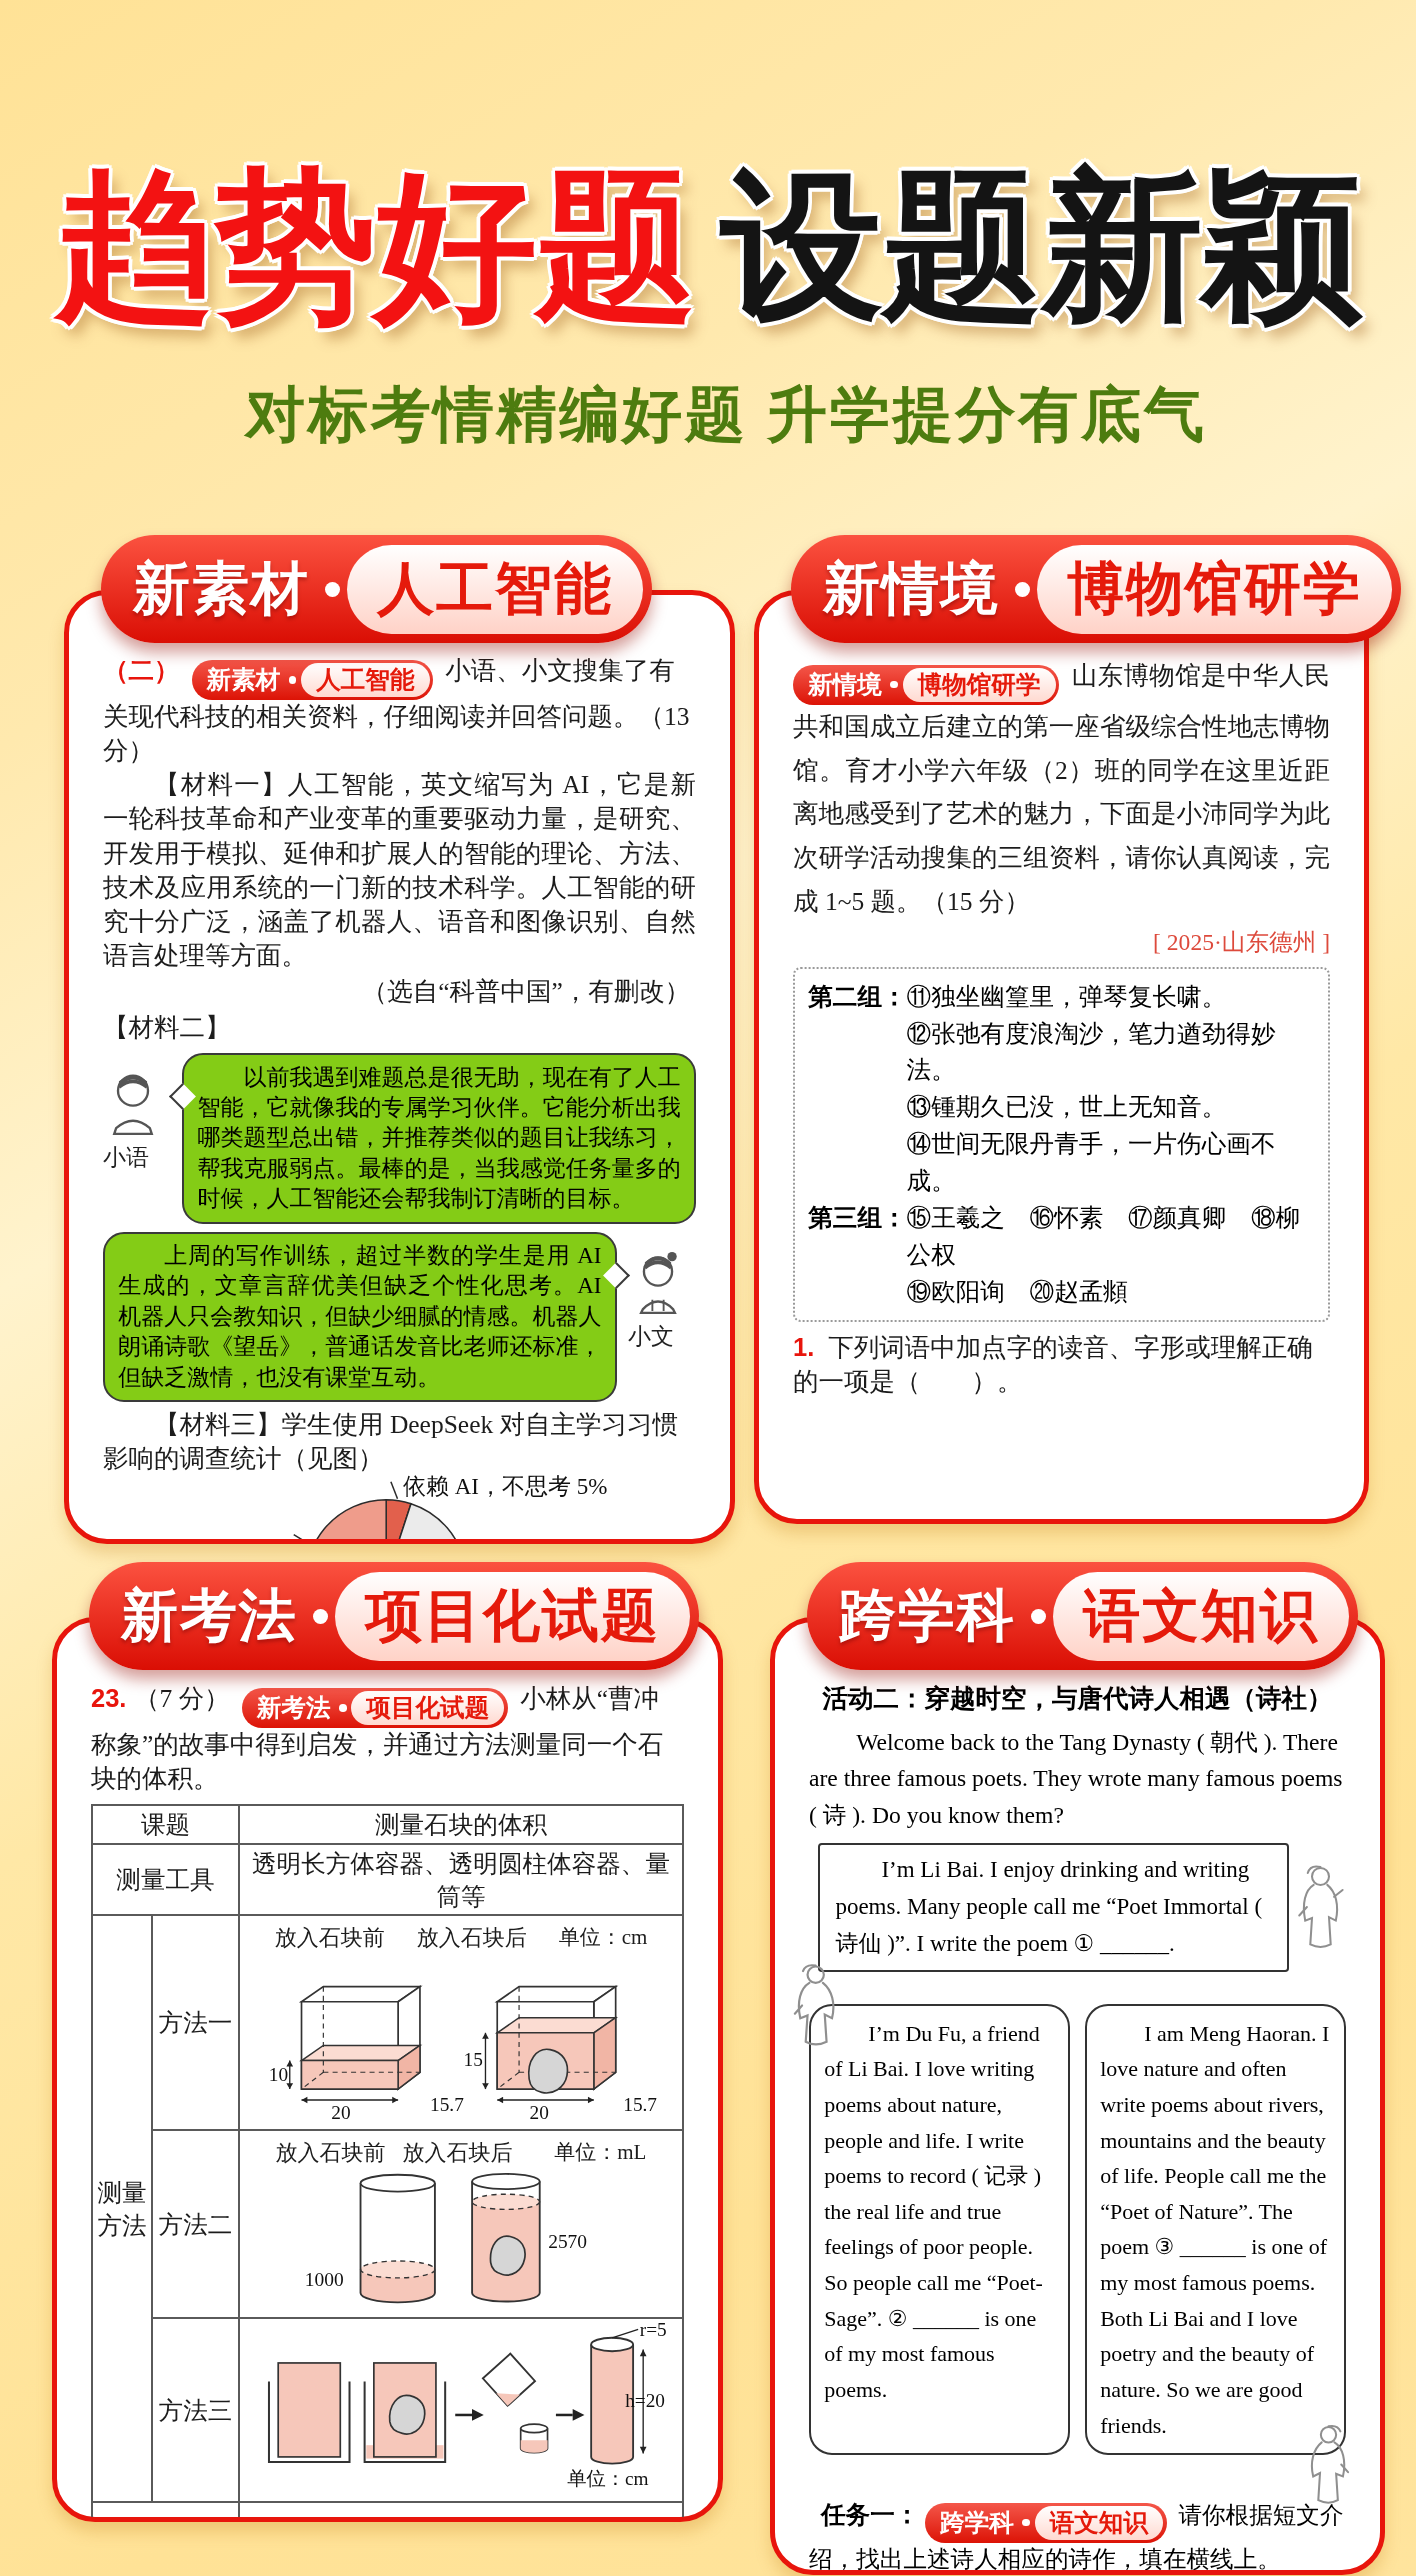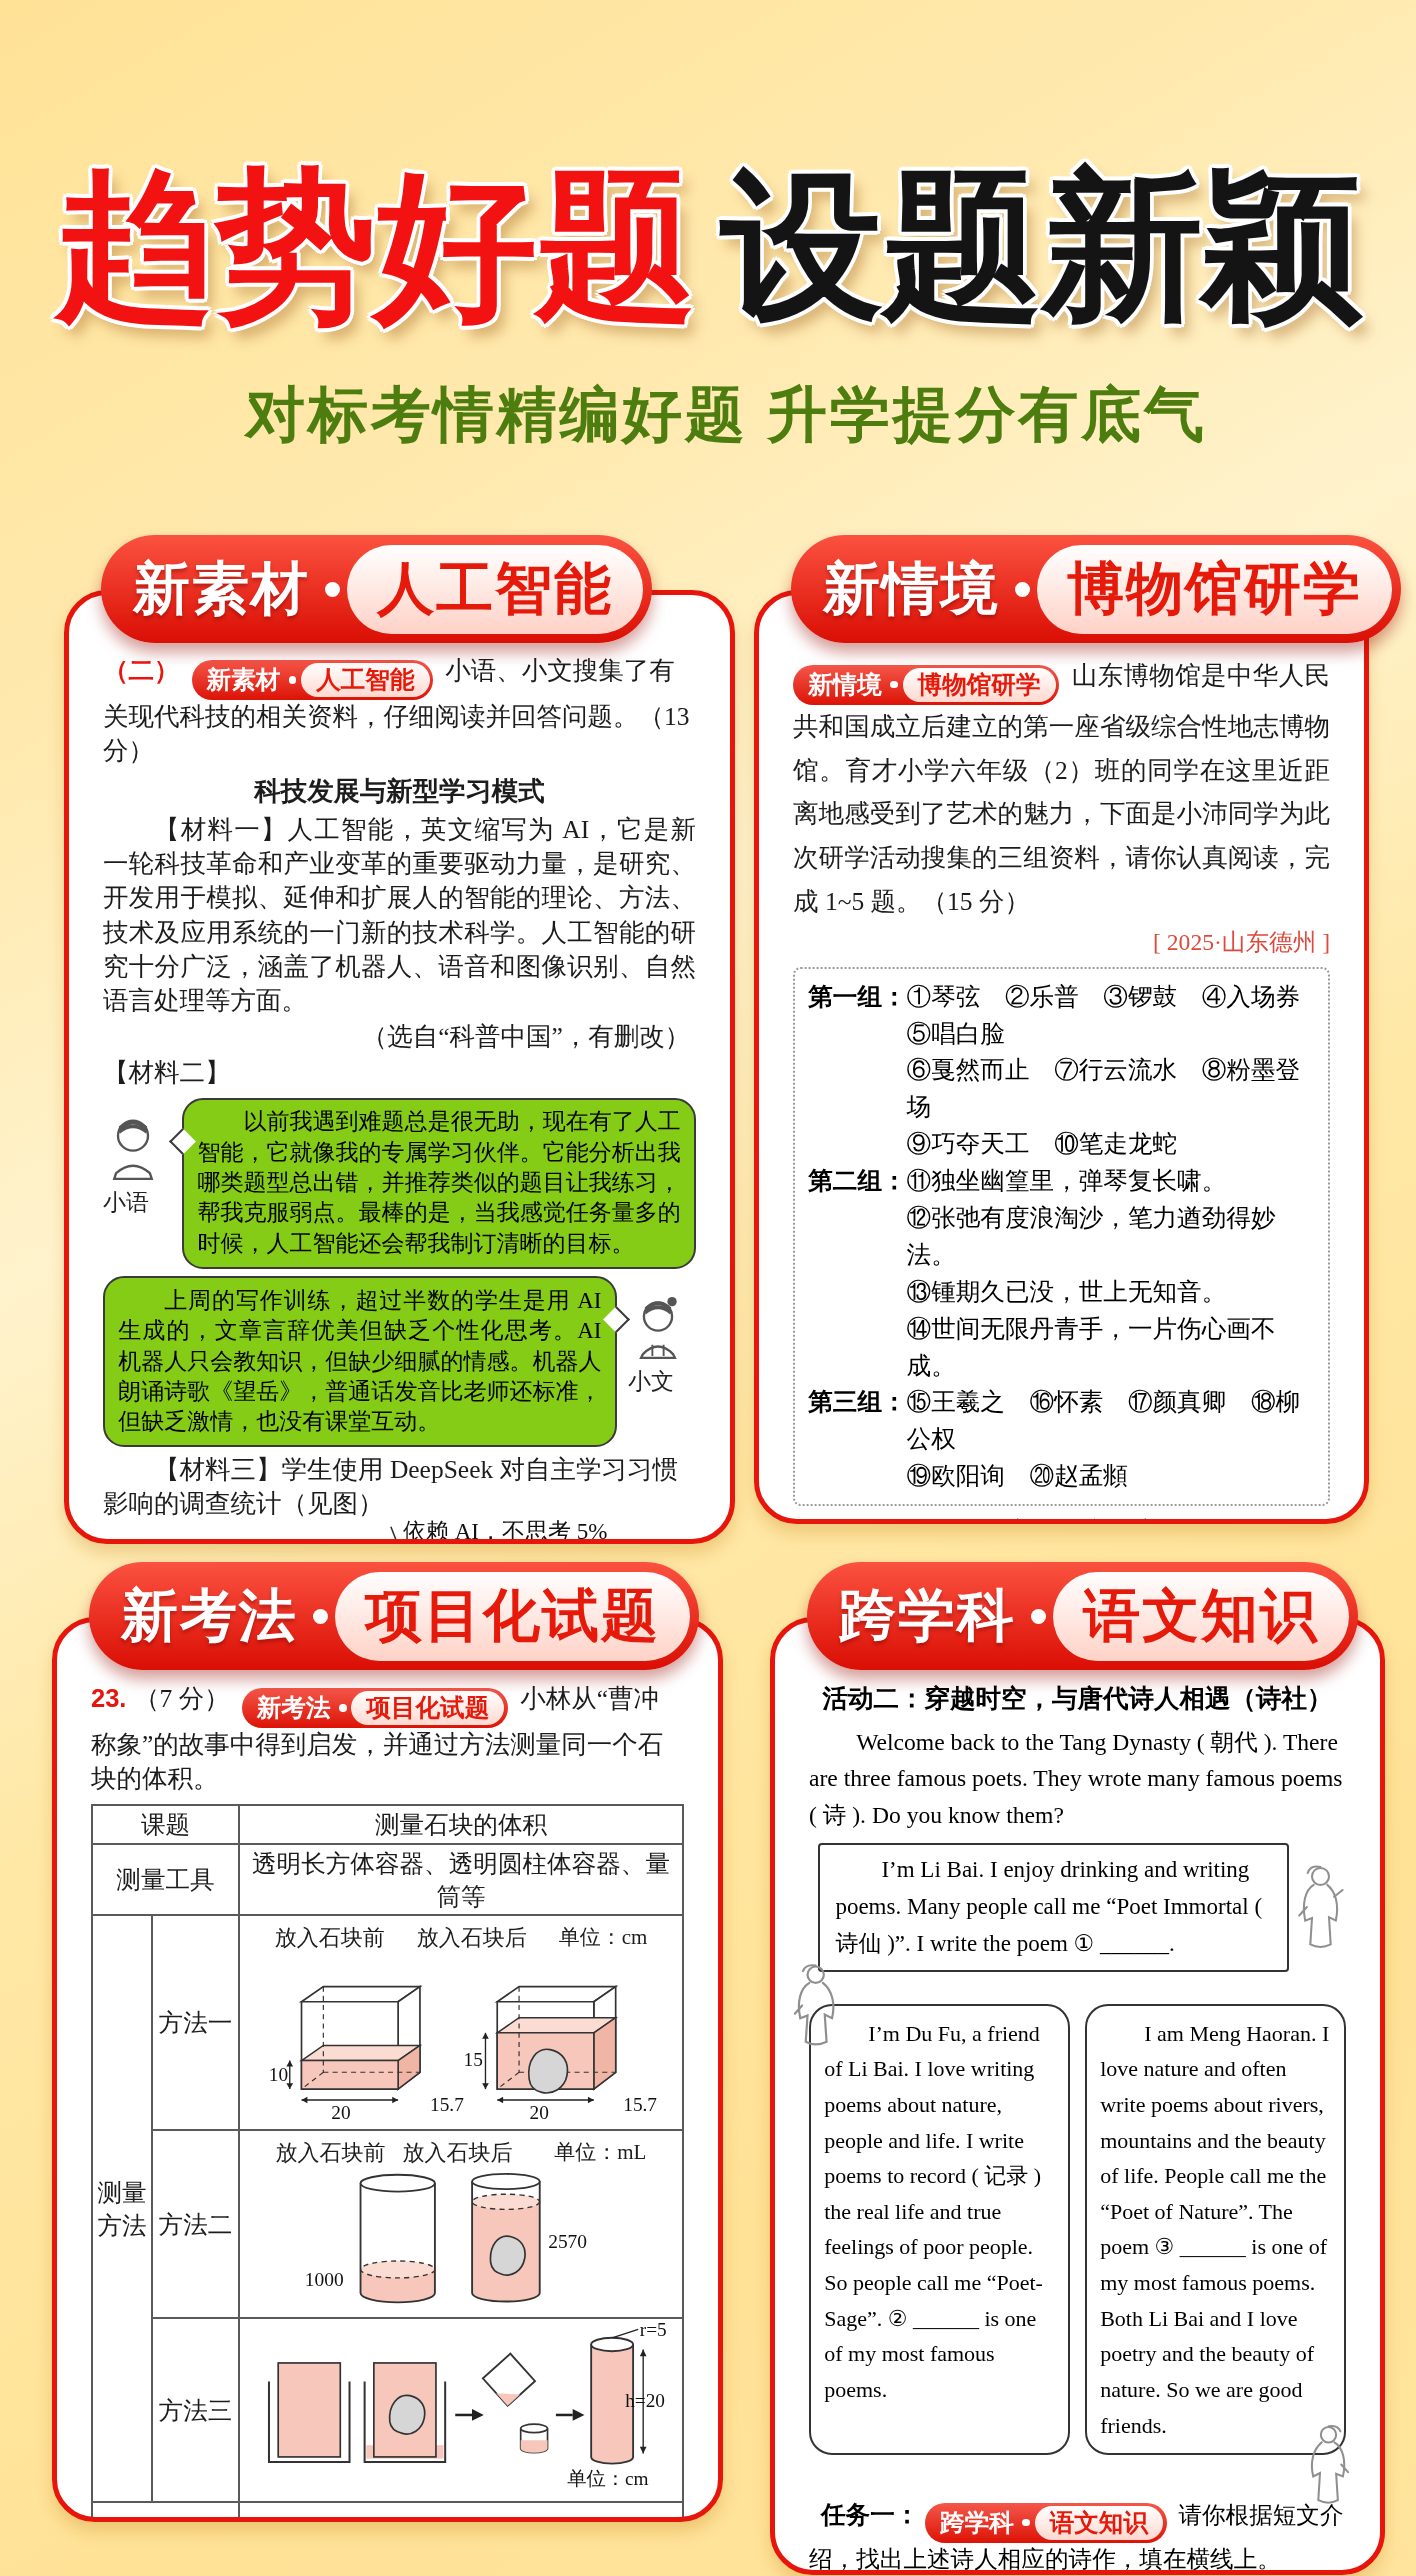--- a/index.html
+++ b/index.html
@@ -124,21 +124,20 @@
   <div class="pbody">
     <p class="t" style="margin:0;">
       <span class="red">（二）</span>
       <span class="ibadge">
           <span class="bl">新素材</span>
           <span class="bdot"></span>
           <span class="br">人工智能</span>
         </span>
       <span>小语、小文搜集了有关现代科技的相关资料，仔细阅读并回答问题。（13 分）</span>
     </p>
-    <p class="t center doc-title">科技发展与新型学习模式</p>
     <p class="t indent" style="margin:0;text-align:justify;">【材料一】人工智能，英文缩写为 AI，它是新一轮科技革命和产业变革的重要驱动力量，是研究、开发用于模拟、延伸和扩展人的智能的理论、方法、技术及应用系统的一门新的技术科学。人工智能的研究十分广泛，涵盖了机器人、语音和图像识别、自然语言处理等方面。</p>
     <p class="t right" style="margin:1.9px 5.7px 0 0;">（选自“科普中国”，有删改）</p>
     <p class="t" style="margin:1.9px 0 0;">【材料二】</p>
 
     <div class="brow">
       <div class="avatarbox">
         <svg width="60" height="70" viewBox="0 0 64 74">
           <circle cx="32" cy="26" r="16" fill="#fff" stroke="#555" stroke-width="2.5"></circle>
           <path d="M17,22 Q32,6 47,22 L47,16 Q32,4 17,16 Z" fill="#555"></path>
           <path d="M17,22 Q32,10 47,22" fill="none" stroke="#555" stroke-width="4"></path>
@@ -204,26 +203,20 @@
       <span class="ibadge" style="margin-left:0;">
           <span class="bl">新情境</span>
           <span class="bdot"></span>
           <span class="br">博物馆研学</span>
         </span>
       <span>山东博物馆是中华人民共和国成立后建立的第一座省级综合性地志博物馆。育才小学六年级（2）班的同学在这里近距离地感受到了艺术的魅力，下面是小沛同学为此次研学活动搜集的三组资料，请你认真阅读，完成 1~5 题。（15 分）</span>
     </p>
     <p class="src right" style="margin:1.9px 0 0;">[ 2025·山东德州 ]</p>
 
     <div class="dotbox">
-      <div class="grp">
-        <span class="glab">第一组：</span>
-        <span class="glines">①琴弦　②乐普　③锣鼓　④入场券　⑤唱白脸
-⑥戛然而止　⑦行云流水　⑧粉墨登场
-⑨巧夺天工　⑩笔走龙蛇</span>
-      </div>
       <div class="grp">
         <span class="glab">第二组：</span>
         <span class="glines">⑪独坐幽篁里，弹琴复长啸。
 ⑫张弛有度浪淘沙，笔力遒劲得妙法。
 ⑬锺期久已没，世上无知音。
 ⑭世间无限丹青手，一片伤心画不成。</span>
       </div>
       <div class="grp">
         <span class="glab">第三组：</span>
         <span class="glines">⑮王羲之　⑯怀素　⑰颜真卿　⑱柳公权

